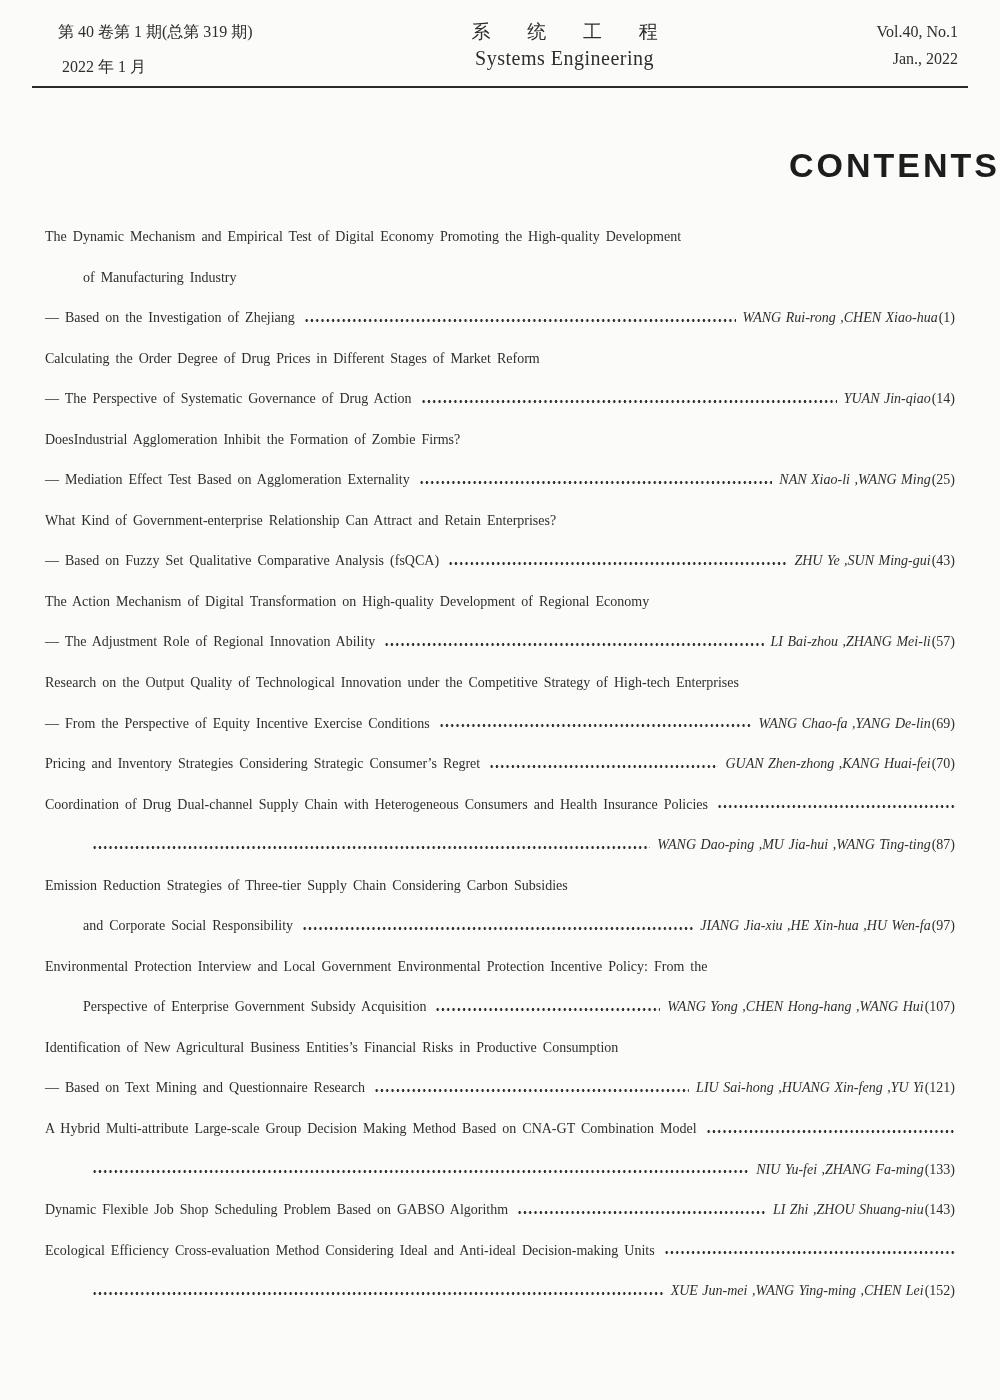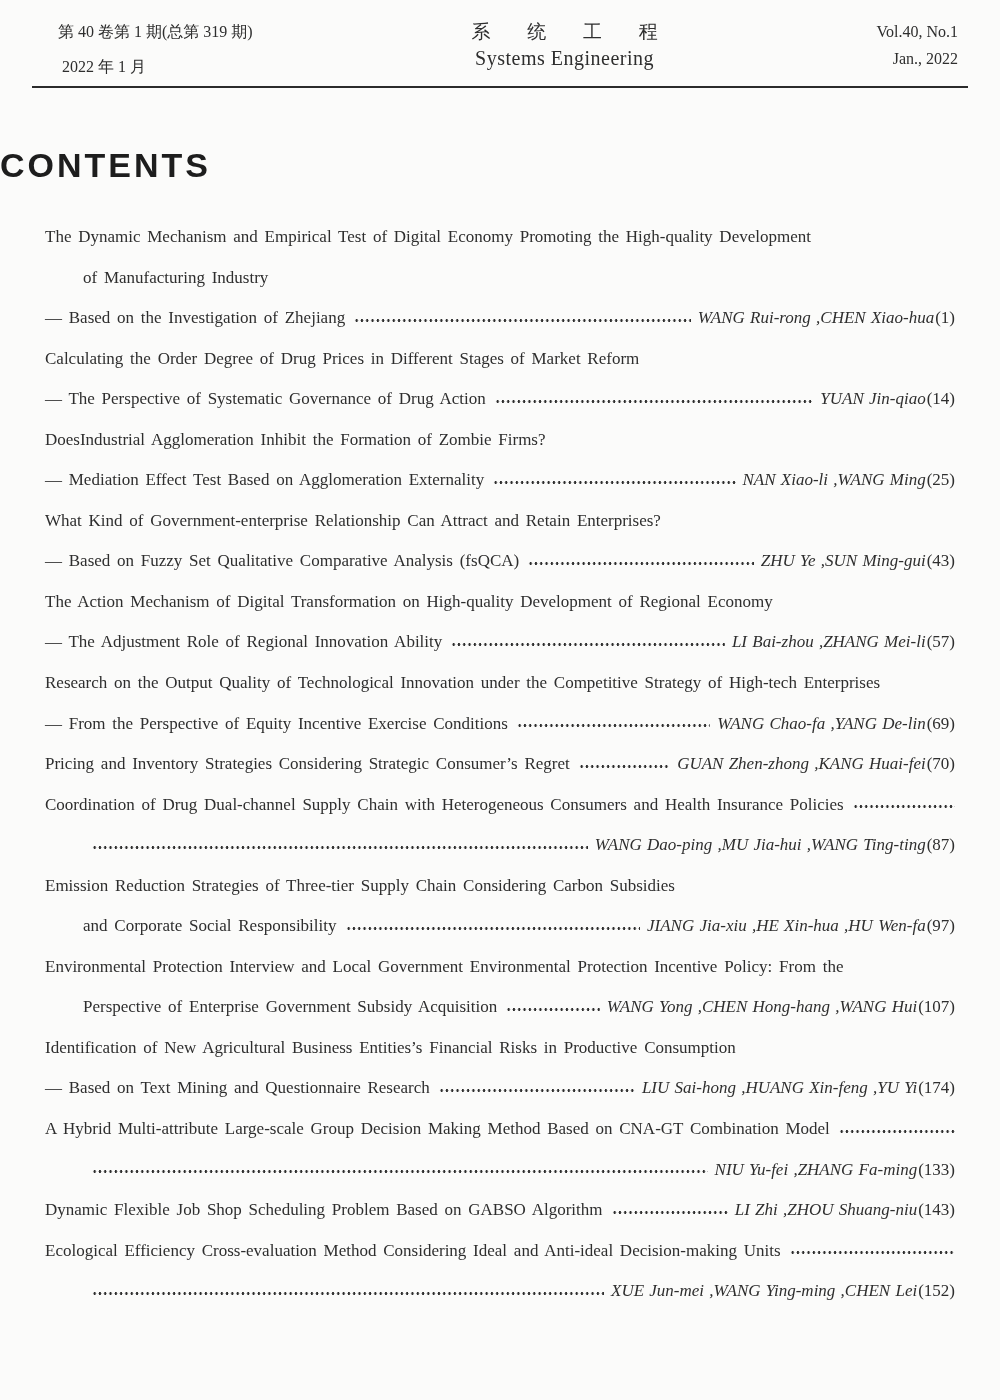--- a/index.html
+++ b/index.html
@@ -33,38 +33,38 @@
 
   .rule{
     margin:6px 32px 0 32px;
     height:0;
     border-top:2.6px solid #2b2b2b;
   }
 
   
   .contents-title{
     margin:58px 0 0 0;
-    text-align:left;
+    text-align:right;
     font-family:"Liberation Sans","DejaVu Sans",sans-serif;
     font-weight:700;
     font-size:34px;
     letter-spacing:3px;
     color:#1d1d1d;
   }
 
   
   .toc{
     margin:32px 45px 0 45px;
   }
   .row{
     display:flex;
     align-items:flex-start;
     line-height:40.55px;
     height:40.55px;
-    font-size:17px;
+    font-size:14px;
     word-spacing:2.5px;
     white-space:nowrap;
   }
   .row.indent{padding-left:38px;}
   .row .t{flex:0 0 auto;}
   .leader{
     flex:1 1 auto;
     align-self:stretch;
     margin:0 7px 0 9px;
     background-image:radial-gradient(circle,#2e2e2e 1.15px,transparent 1.45px);
@@ -188,21 +188,21 @@
         <span class="t">Perspective of Enterprise Government Subsidy Acquisition</span>
         <span class="leader"></span>
         <span class="authors">WANG Yong ,CHEN Hong-hang ,WANG Hui<span class="pg">(107)</span></span>
       </div>
       <div class="row">
         <span class="t">Identification of New Agricultural Business Entities’s Financial Risks in Productive Consumption</span>
       </div>
       <div class="row">
         <span class="t">— Based on Text Mining and Questionnaire Research</span>
         <span class="leader"></span>
-        <span class="authors">LIU Sai-hong ,HUANG Xin-feng ,YU Yi<span class="pg">(174)</span></span>
+        <span class="authors">LIU Sai-hong ,HUANG Xin-feng ,YU Yi<span class="pg">(121)</span></span>
       </div>
       <div class="row">
         <span class="t">A Hybrid Multi-attribute Large-scale Group Decision Making Method Based on CNA-GT Combination Model</span>
         <span class="leader tail"></span>
       </div>
       <div class="row indent">
         <span class="leader"></span>
         <span class="authors">NIU Yu-fei ,ZHANG Fa-ming<span class="pg">(133)</span></span>
       </div>
       <div class="row">

